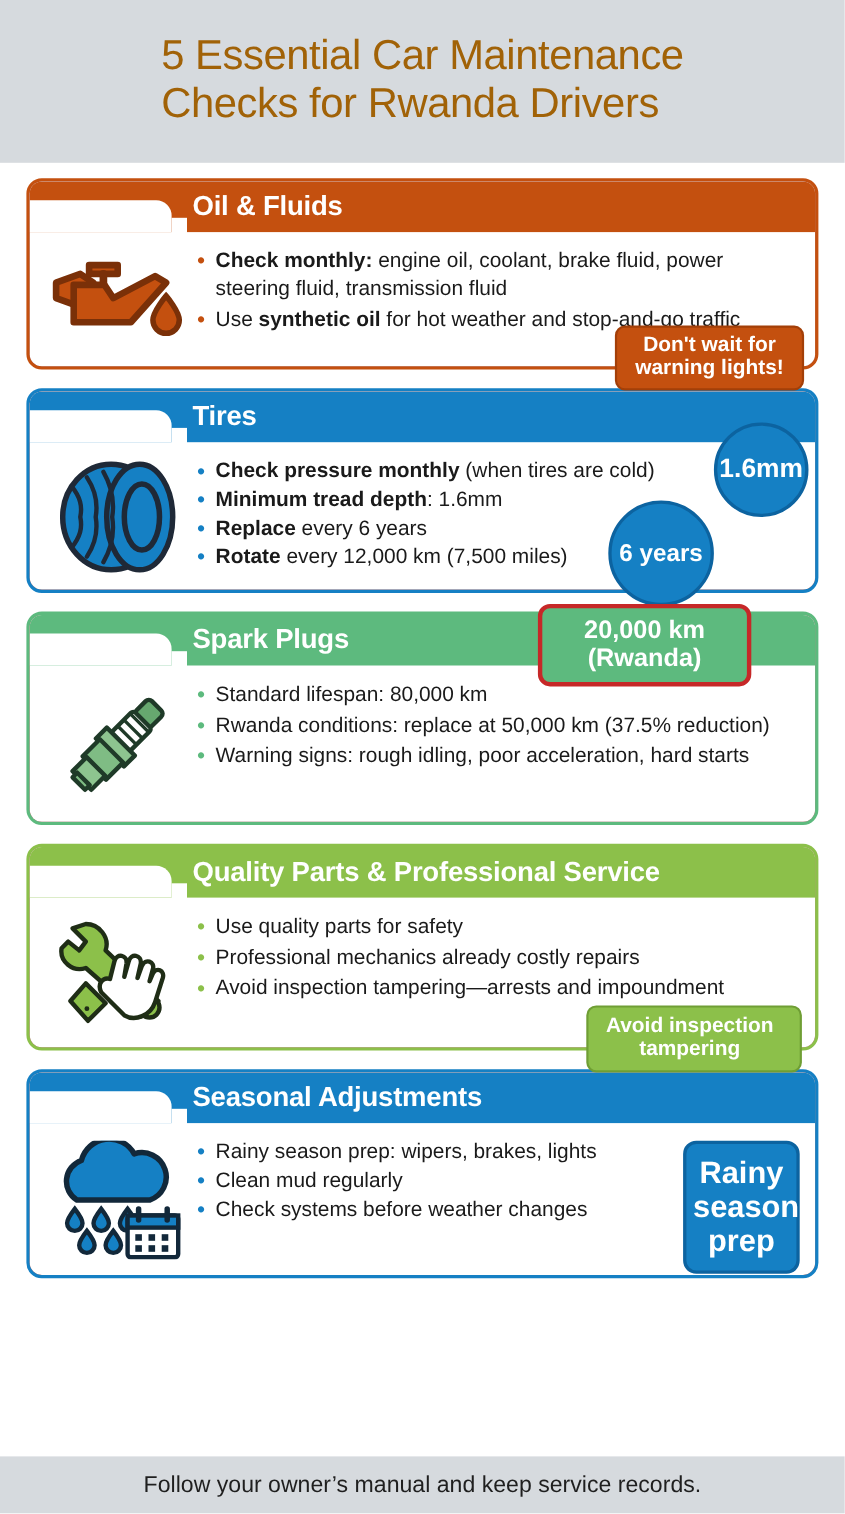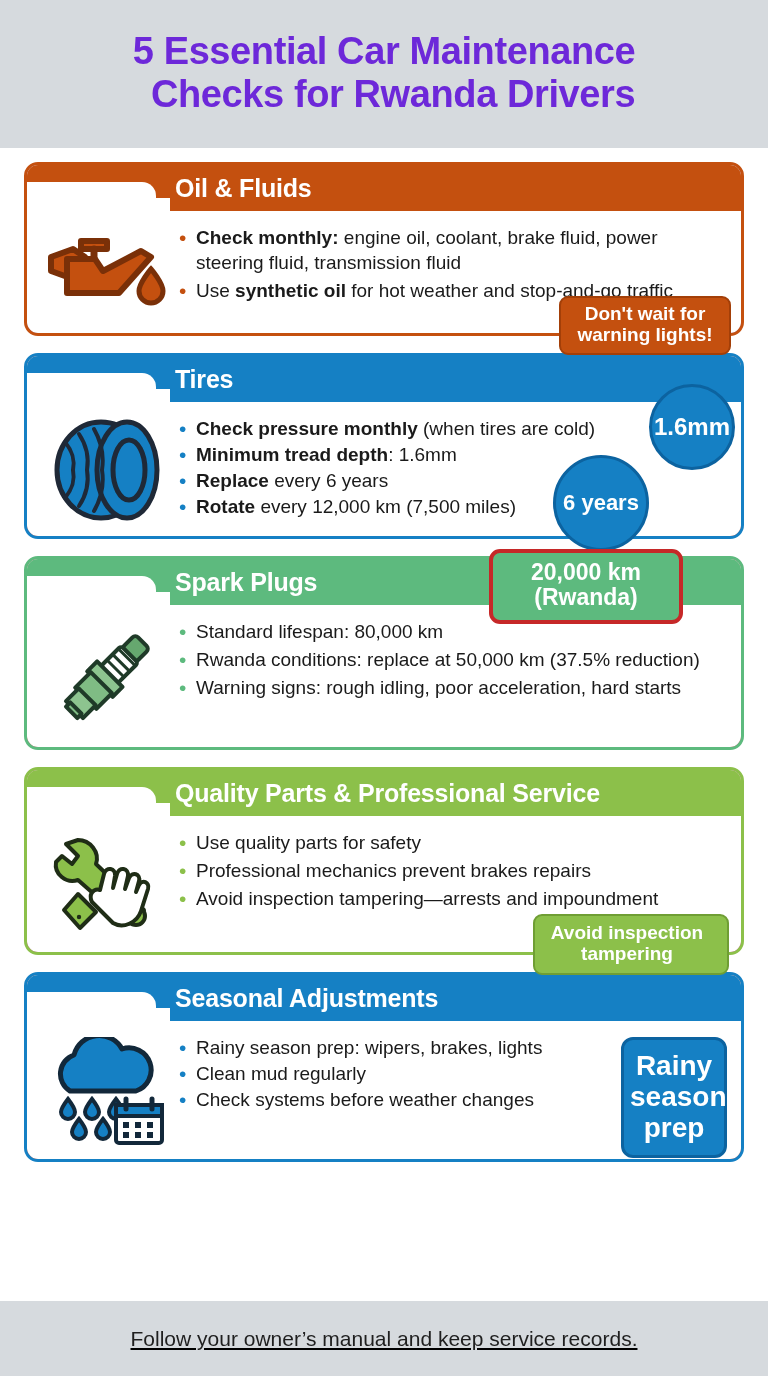--- a/index.html
+++ b/index.html
@@ -25,23 +25,23 @@
     padding: 22px 26px 24px 26px;
     height: 148px;
     display: flex;
     flex-direction: column;
     justify-content: center;
     align-items: center;
   }
   .header h1 {
     font-size: 38px;
     line-height: 1.12;
-    font-weight: bold;
-    color: #6d28d9;
-    text-align: right;
+    font-weight: normal;
+    color: #a16207;
+    text-align: left;
     letter-spacing: -0.4px;
   }
 
   
   .cards {
     flex: 1;
     padding: 14px 24px 6px 24px;
     display: flex;
     flex-direction: column;
     gap: 17px;
@@ -200,25 +200,24 @@
     right: 14px; top: 62px;
     width: 106px; padding: 11px 6px 12px 6px;
     font-size: 28px;
     border: 3px solid #0c63a0;
     border-radius: 12px;
   }
 
   
   .footer {
     background: #d6dade;
-    height: 75px;
+    height: 52px;
     display: flex;
     align-items: center;
     justify-content: center;
-    text-decoration: underline;
   }
   .footer p {
     font-size: 21px;
     color: #1f1f1f;
   }
 
   svg { display: block; }
 </style>
 </head>
 <body>
@@ -344,21 +343,21 @@
                 <circle cx="88" cy="84" r="9" fill="#8cc04a"></circle>
                 <path d="M30 62 L16 78 L32 96 L48 80 Z" fill="#8cc04a"></path>
                 <path d="M44 70 c-4-8 2-14 8-12 l4-16 c2-8 12-6 11 2 l-2 12 4-14 c2-8 12-6 11 2 l-3 13 4-11 c3-7 12-4 10 3 l-3 11 3-7 c3-6 11-3 9 4 l-7 22 c-4 12-18 18-28 12 z" fill="#ffffff"></path>
                 <circle cx="31" cy="85" r="2.2" fill="#1f2d16" stroke="none"></circle>
               </g>
             </svg>
           </div>
           <div class="bullets">
             <ul>
               <li>Use quality parts for safety</li>
-              <li>Professional mechanics prevent brakes repairs</li>
+              <li>Professional mechanics already costly repairs</li>
               <li>Avoid inspection tampering—arrests and impoundment</li>
             </ul>
           </div>
         </div>
       </div>
       <div class="badge-rect b-tamper">Avoid inspection tampering</div>
     </div>
 
     <div class="card" style="--accent:#1580c4;">
       <div class="card-inner">

